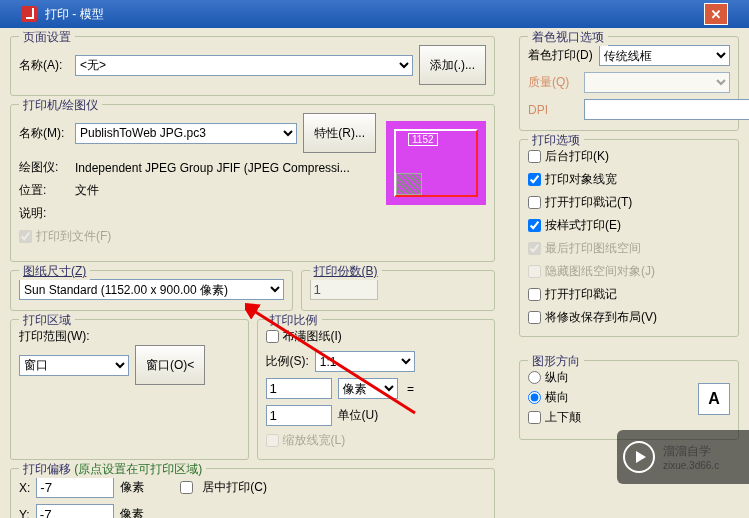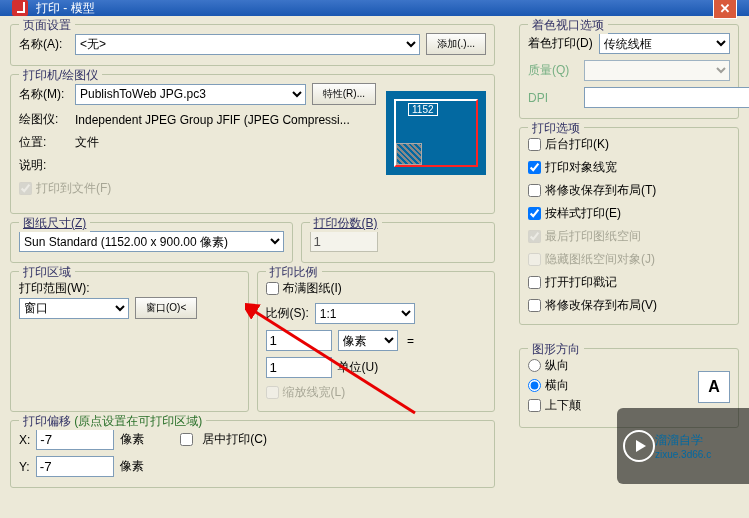--- a/index.html
+++ b/index.html
@@ -1,55 +1,55 @@
 <!DOCTYPE html>
 <html><head>
 <meta charset="utf-8">
 <style>
 body{margin:0;font-family:"Microsoft YaHei",SimSun,Tahoma,sans-serif;font-size:12px;background:#ece9d8;width:749px;}
-.titlebar{height:16px;background:linear-gradient(#3c74c8,#1a57b0);display:flex;align-items:center;padding:0 12px;color:#fff;}
+.titlebar{height:28px;background:linear-gradient(#3c74c8,#1a57b0);display:flex;align-items:center;padding:0 21px;color:#fff;}
 .titlebar .logo{width:16px;height:16px;background:#d32f2f;margin-right:8px;border-radius:2px;position:relative;}
 .titlebar .logo::after{content:"";position:absolute;left:5px;top:2px;width:6px;height:9px;border-right:2px solid #fff;border-bottom:2px solid #fff;}
 .titlebar .title{flex:1;}
 .titlebar .close{width:22px;height:20px;background:#d95a3b;border:1px solid #fff;display:flex;align-items:center;justify-content:center;color:#fff;font-weight:bold;font-size:13px;}
 .body{padding:8px 10px;display:flex;gap:24px;}
 .left{flex:1;}
 .right{width:220px;}
 .group{border:1px solid #bcc4a8;border-radius:3px;padding:8px 8px 10px;margin-bottom:8px;position:relative;}
 .group-title{position:absolute;top:-8px;left:8px;background:#ece9d8;padding:0 4px;color:#336;}
 .group-title .line{text-decoration:underline;}
 .row{display:flex;align-items:center;gap:6px;margin-bottom:6px;}
 .row:last-child{margin-bottom:0;}
 label.lab{min-width:50px;}
 label.labw{min-width:64px;color:#000;}
-.labp{min-width:50px;color:#15803d;opacity:0.55;}
+.labp{min-width:50px;color:#c2410c;opacity:0.55;}
 select,input[type=text]{font-family:inherit;font-size:12px;}
 select.sel{height:21px;border:1px solid #7f9db9;background:#fff;}
 input.tx{height:19px;border:1px solid #7f9db9;background:#fff;padding:0 3px;}
 input.spin{height:19px;border:1px solid #c0c0b0;background:#f4f3eb;width:60px;padding:0 3px;}
-.btn{height:22px;border:1px solid #888;background:linear-gradient(#fdfdfc,#e6e4d6);padding:0 10px;font-family:inherit;font-size:10px;cursor:pointer;}
+.btn{height:40px;border:1px solid #888;background:linear-gradient(#fdfdfc,#e6e4d6);padding:0 10px;font-family:inherit;font-size:12px;cursor:pointer;}
 .chk{display:flex;align-items:center;gap:4px;}
 .chk input{margin:0;}
 .chk.disabled{color:#8a8a7a;opacity:0.7;}
 .hint{color:#2a702a;}
-.preview{width:100px;height:84px;background:#0369a1;position:absolute;right:8px;top:16px;}
+.preview{width:100px;height:84px;background:#d946ef;position:absolute;right:8px;top:16px;}
 .preview .pframe{position:absolute;left:8px;top:8px;right:8px;bottom:8px;border:2px solid #ff2222;border-top:2px solid #fff;border-left:2px solid #fff;}
 .preview .dim{position:absolute;top:12px;left:22px;font-size:10px;color:#fff;border:1px solid #fff;padding:0 3px;}
 .preview .hatch{position:absolute;left:10px;bottom:10px;width:24px;height:20px;background:repeating-linear-gradient(45deg,#888 0 2px,transparent 2px 4px);border:1px solid #aaa;}
 .radio-v label{display:flex;align-items:center;gap:4px;margin-bottom:3px;}
 .radio-v input{margin:0;}
 .square{width:30px;height:30px;border:1px solid #7f9db9;background:#fff;display:flex;align-items:center;justify-content:center;font-size:16px;font-weight:bold;position:absolute;right:8px;top:22px;}
 .eq{width:14px;text-align:center;}
 .half{display:flex;gap:8px;}
 .half .group{flex:1;}
 .bottom-bar{display:flex;align-items:center;padding:4px 10px 10px;gap:10px;}
 .bottom-bar .sp{flex:1;}
 .iconbtn{width:22px;height:22px;border:1px solid #999;background:#fff;display:inline-flex;align-items:center;justify-content:center;font-size:14px;}
 .arrow{position:absolute;pointer-events:none;}
-.watermark{position:absolute;right:0;bottom:34px;width:120px;height:54px;background:rgba(0,0,0,0.55);border-radius:6px 0 0 6px;display:flex;align-items:center;padding:11px 6px;color:#0369a1;gap:0;}
+.watermark{position:absolute;right:0;bottom:34px;width:120px;height:54px;background:rgba(0,0,0,0.55);border-radius:6px 0 0 6px;display:flex;align-items:center;padding:0 6px;color:#404040;gap:8px;}
 .watermark .play{width:28px;height:28px;border:2px solid #fff;border-radius:50%;display:flex;align-items:center;justify-content:center;}
 .watermark .play::after{content:"";border-left:10px solid #fff;border-top:6px solid transparent;border-bottom:6px solid transparent;margin-left:3px;}
 .watermark .txt{font-size:12px;}
 .watermark .sub{font-size:10px;}
 </style>
 </head>
 <body>
 
 <div class="titlebar">
   <div class="logo"></div>
@@ -204,21 +204,21 @@
       <div class="chk row">
           <input type="checkbox" style="">
           <span>后台打印(K)</span>
         </div>
       <div class="chk row">
           <input type="checkbox" checked="" style="">
           <span>打印对象线宽</span>
         </div>
       <div class="chk row">
           <input type="checkbox" style="">
-          <span>将修改保存到布局(T)</span>
+          <span>打开打印戳记(T)</span>
         </div>
       <div class="chk row">
           <input type="checkbox" checked="" style="">
           <span>按样式打印(E)</span>
         </div>
       <div class="chk row disabled">
           <input type="checkbox" checked="" disabled="" style="">
           <span>最后打印图纸空间</span>
         </div>
       <div class="chk row disabled">

